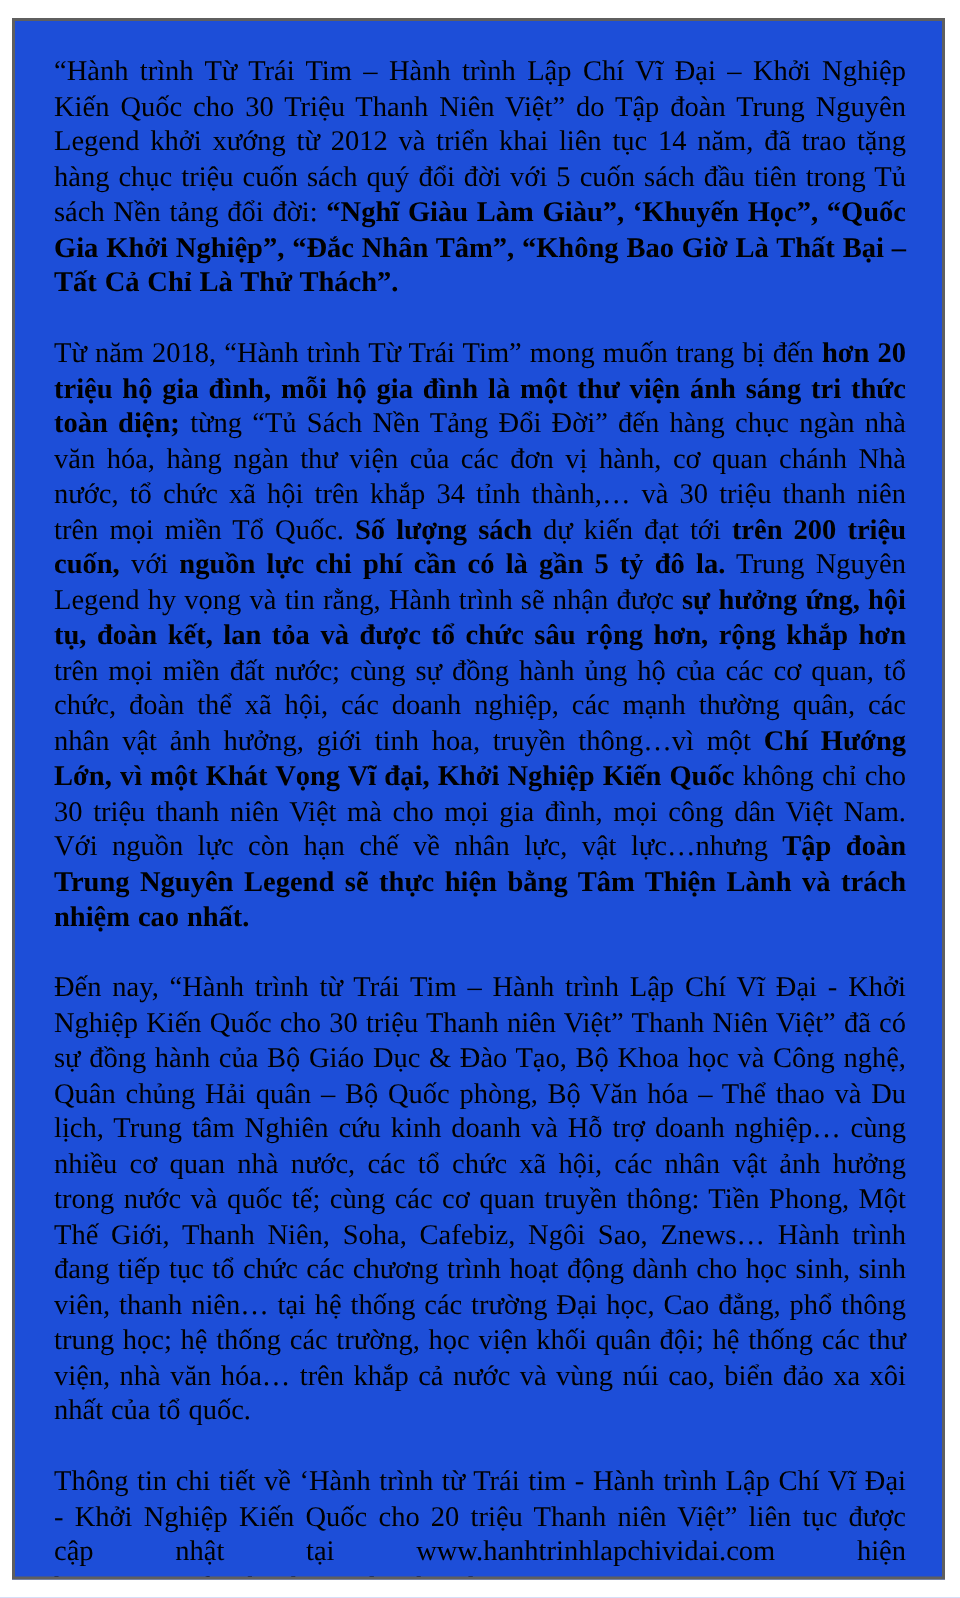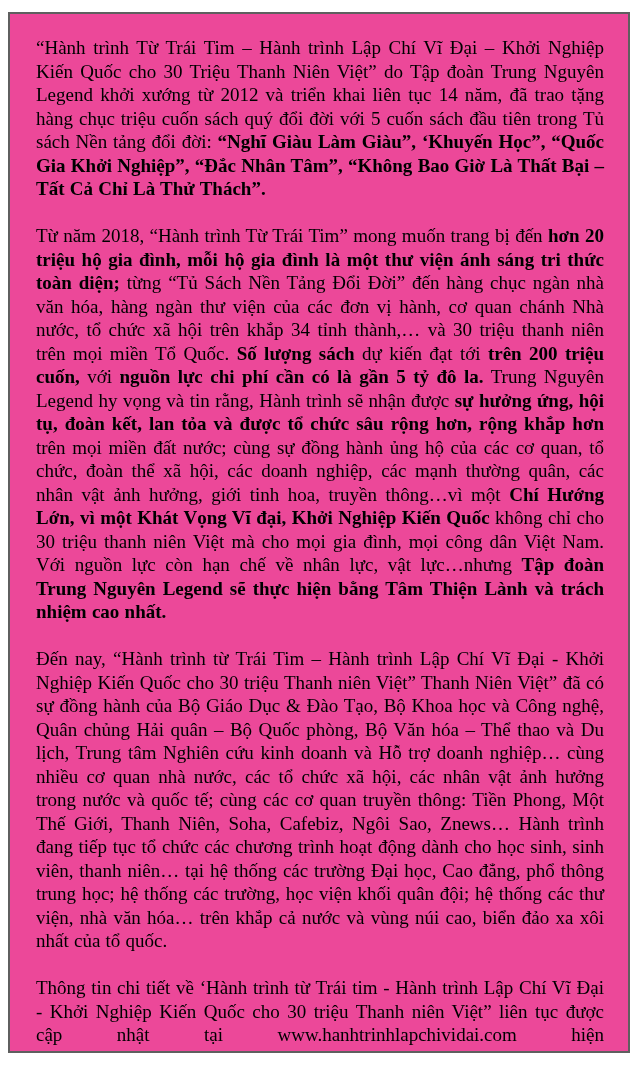--- a/index.html
+++ b/index.html
@@ -21,21 +21,21 @@
   .frame {
     position: absolute;
     left: 8px;
     top: 12px;
     width: 622px;
     height: 1041px;
     border: 2px solid #5f5f5f;
     box-sizing: border-box;
     padding: 22px 24px 0 26px;
     overflow: hidden;
-    background: #ec4899;
+    background: #1d4ed8;
   }
   .para {
     margin: 0 0 23.5px 0;
     font-size: 19px;
     line-height: 23.5px;
     text-align: justify;
     color: #000000;
     word-spacing: 0.5px;
   }
   .bold {
@@ -44,16 +44,16 @@
 </style>
 </head>
 <body>
 
 <div class="page">
   <div class="frame">
     <div class="content" id="doc-content">
         <p class="para"><span>“Hành trình Từ Trái Tim – Hành trình Lập Chí Vĩ Đại – Khởi Nghiệp Kiến Quốc cho 30 Triệu Thanh Niên Việt” do Tập đoàn Trung Nguyên Legend khởi xướng từ 2012 và triển khai liên tục 14 năm, đã trao tặng hàng chục triệu cuốn sách quý đổi đời với 5 cuốn sách đầu tiên trong Tủ sách Nền tảng đổi đời: </span><span class="bold">“Nghĩ Giàu Làm Giàu”, ‘Khuyến Học”, “Quốc Gia Khởi Nghiệp”, “Đắc Nhân Tâm”, “Không Bao Giờ Là Thất Bại – Tất Cả Chỉ Là Thử Thách”.</span></p>
         <p class="para"><span>Từ năm 2018, “Hành trình Từ Trái Tim” mong muốn trang bị đến </span><span class="bold">hơn 20 triệu hộ gia đình, mỗi hộ gia đình là một thư viện ánh sáng tri thức toàn diện;</span><span> từng “Tủ Sách Nền Tảng Đổi Đời” đến hàng chục ngàn nhà văn hóa, hàng ngàn thư viện của các đơn vị hành, cơ quan chánh Nhà nước, tổ chức xã hội trên khắp 34 tỉnh thành,… và 30 triệu thanh niên trên mọi miền Tổ Quốc. </span><span class="bold">Số lượng sách</span><span> dự kiến đạt tới </span><span class="bold">trên 200 triệu cuốn,</span><span> với </span><span class="bold">nguồn lực chi phí cần có là gần 5 tỷ đô la.</span><span> Trung Nguyên Legend hy vọng và tin rằng, Hành trình sẽ nhận được </span><span class="bold">sự hưởng ứng, hội tụ, đoàn kết, lan tỏa và được tổ chức sâu rộng hơn, rộng khắp hơn</span><span> trên mọi miền đất nước; cùng sự đồng hành ủng hộ của các cơ quan, tổ chức, đoàn thể xã hội, các doanh nghiệp, các mạnh thường quân, các nhân vật ảnh hưởng, giới tinh hoa, truyền thông…vì một </span><span class="bold">Chí Hướng Lớn, vì một Khát Vọng Vĩ đại, Khởi Nghiệp Kiến Quốc</span><span> không chỉ cho 30 triệu thanh niên Việt mà cho mọi gia đình, mọi công dân Việt Nam. Với nguồn lực còn hạn chế về nhân lực, vật lực…nhưng </span><span class="bold">Tập đoàn Trung Nguyên Legend sẽ thực hiện bằng Tâm Thiện Lành và trách nhiệm cao nhất.</span></p>
         <p class="para"><span>Đến nay, “Hành trình từ Trái Tim – Hành trình Lập Chí Vĩ Đại - Khởi Nghiệp Kiến Quốc cho 30 triệu Thanh niên Việt” Thanh Niên Việt” đã có sự đồng hành của Bộ Giáo Dục &amp; Đào Tạo, Bộ Khoa học và Công nghệ, Quân chủng Hải quân – Bộ Quốc phòng, Bộ Văn hóa – Thể thao và Du lịch, Trung tâm Nghiên cứu kinh doanh và Hỗ trợ doanh nghiệp… cùng nhiều cơ quan nhà nước, các tổ chức xã hội, các nhân vật ảnh hưởng trong nước và quốc tế; cùng các cơ quan truyền thông: Tiền Phong, Một Thế Giới, Thanh Niên, Soha, Cafebiz, Ngôi Sao, Znews… Hành trình đang tiếp tục tổ chức các chương trình hoạt động dành cho học sinh, sinh viên, thanh niên… tại hệ thống các trường Đại học, Cao đẳng, phổ thông trung học; hệ thống các trường, học viện khối quân đội; hệ thống các thư viện, nhà văn hóa… trên khắp cả nước và vùng núi cao, biển đảo xa xôi nhất của tổ quốc.</span></p>
-        <p class="para"><span>Thông tin chi tiết về ‘Hành trình từ Trái tim - Hành trình Lập Chí Vĩ Đại - Khởi Nghiệp Kiến Quốc cho 30 triệu Thanh niên Việt” liên tục được cập nhật tại </span><span>www.hanhtrinhlapchividai.com</span><span> hiện </span><span>https://www.facebook.com/lapchividai</span></p>
+        <p class="para"><span>Thông tin chi tiết về ‘Hành trình từ Trái tim - Hành trình Lập Chí Vĩ Đại - Khởi Nghiệp Kiến Quốc cho 20 triệu Thanh niên Việt” liên tục được cập nhật tại </span><span>www.hanhtrinhlapchividai.com</span><span> hiện </span><span>https://www.facebook.com/lapchividai</span></p>
       </div>
   </div>
 </div>
 
 </body></html>

